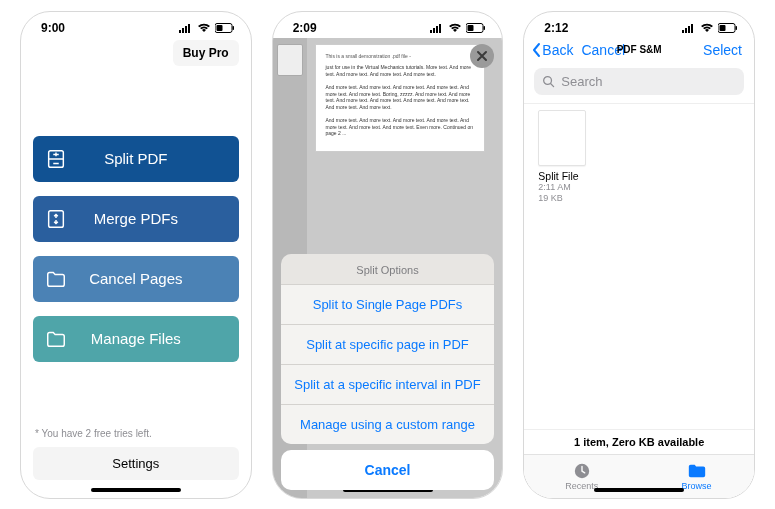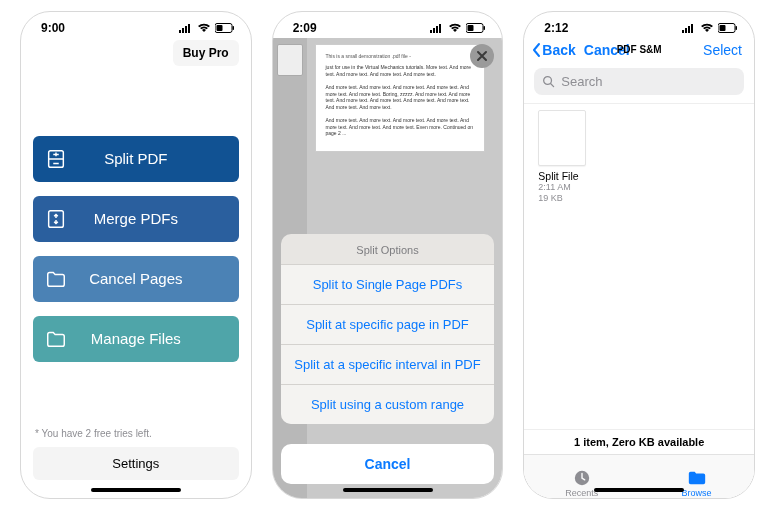--- a/index.html
+++ b/index.html
@@ -113,22 +113,22 @@
   .doc-para { margin-bottom:6px; }
   .close-x {
     position:absolute; top:6px; right:8px;
     width:24px; height:24px; border-radius:50%;
     background:#9a9a9a; display:flex; align-items:center; justify-content:center;
     z-index: 5;
   }
   .close-x svg { width:12px; height:12px; }
 
   .action-sheet {
-    position:absolute; left:8px; right:8px; bottom:14px;
-    display:flex; flex-direction:column; gap:20px;
+    position:absolute; left:8px; right:8px; bottom:8px;
+    display:flex; flex-direction:column; gap:6px;
     z-index: 3;
   }
   .sheet-group {
     background:#e8e6e3; border-radius:10px; overflow:hidden;
   }
   .sheet-header {
     text-align:center; font-size:11px; color:#7d7d80;
     padding:10px 0 8px;
   }
   .sheet-item {
@@ -143,21 +143,21 @@
     padding:12px 0;
   }
 
   
   .p3-body { flex:1; display:flex; flex-direction:column; background:#fff; }
   .nav-bar {
     display:flex; align-items:center; justify-content:space-between;
     padding: 4px 12px 4px 6px;
     font-size:14px;
   }
-  .nav-left { display:flex; gap:2px; color:#0a7aff;font-weight:bold; }
+  .nav-left { display:flex; gap:2px; color:#0a7aff; }
   .nav-back { display:flex; align-items:center; font-size:14px; }
   .nav-back svg { width:12px; height:16px; }
   .nav-cancel { margin-left:6px; font-size:14px; }
   .nav-title { font-weight:600; font-size:10px; color:#000; position:absolute; left:50%; transform:translateX(-50%); }
   .nav-select { color:#0a7aff; font-size:14px; }
 
   .search-wrap { padding: 6px 10px 8px; }
   .search-field {
     background:#eeeeef; border-radius:8px;
     display:flex; align-items:center; gap:6px;
@@ -177,21 +177,21 @@
 
   .storage-line {
     text-align:center; font-size:11px; font-weight:600; color:#000;
     padding: 6px 0;
     border-top: 1px solid #eee;
   }
   .tab-bar {
     display:flex; border-top:1px solid #e2e2e2;
     background:#f9f9f9; height:44px;
   }
-  .tab { flex:1; display:flex; flex-direction:column; align-items:center; justify-content:flex-end; gap:1px; font-size:9px; }
+  .tab { flex:1; display:flex; flex-direction:column; align-items:center; justify-content:center; gap:1px; font-size:9px; }
   .tab.inactive { color:#8e8e93; }
   .tab.active   { color:#0a7aff; }
   .tab svg { width:20px; height:18px; }
 
 </style>
 </head>
 <body>
 
 <div class="phone">
   <div class="status-bar">
@@ -307,21 +307,21 @@
         </div>
       </div>
     </div>
 
     <div class="action-sheet">
       <div class="sheet-group">
         <div class="sheet-header">Split Options</div>
         <div class="sheet-item">Split to Single Page PDFs</div>
         <div class="sheet-item">Split at specific page in PDF</div>
         <div class="sheet-item">Split at a specific interval in PDF</div>
-        <div class="sheet-item">Split using a custom range</div>
+        <div class="sheet-item">Manage using a custom range</div>
       </div>
       <div class="sheet-cancel">Cancel</div>
     </div>
   </div>
   <div class="home-indicator"></div>
 </div>
 
 <div class="phone">
   <div class="status-bar">
     <span>2:12</span>

